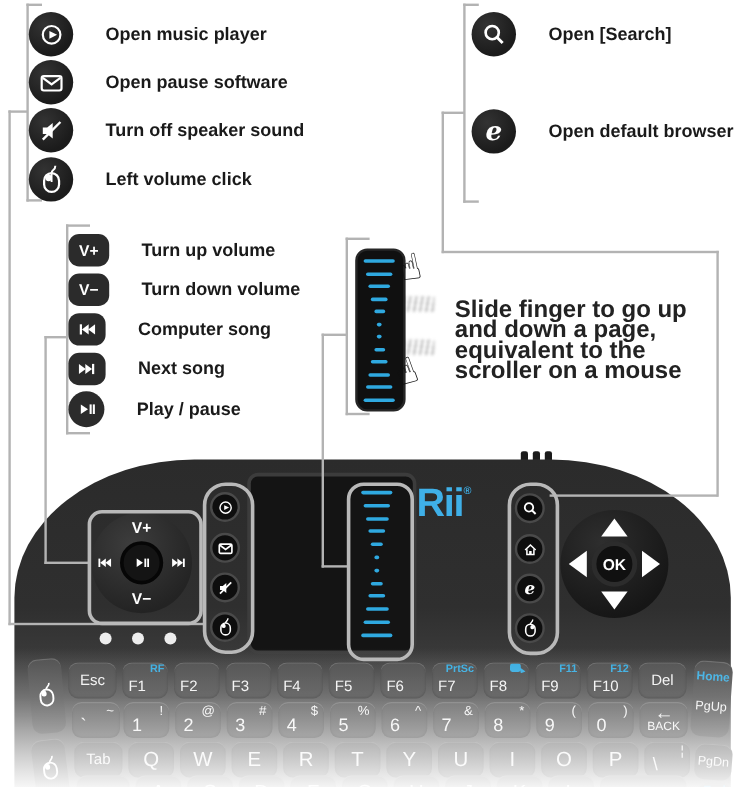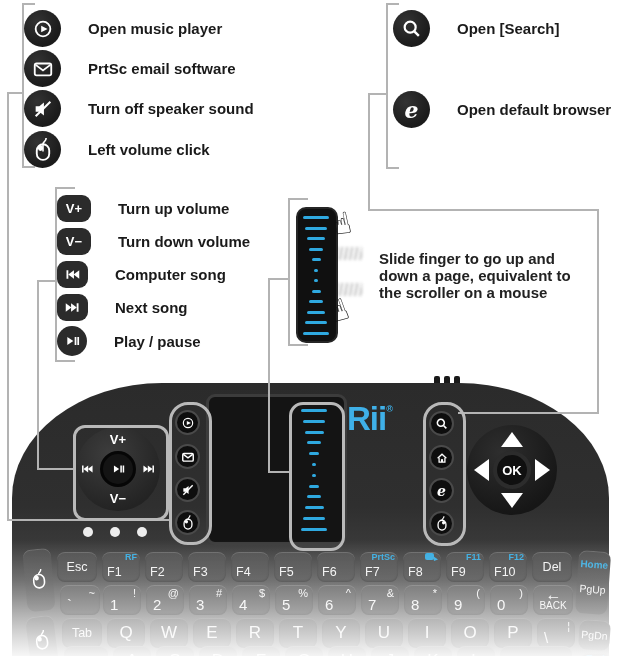--- a/index.html
+++ b/index.html
@@ -13,21 +13,21 @@
   .ann{position:absolute;display:flex;align-items:center;gap:27px;height:37px;z-index:50}
   .ic{width:37px;height:37px;border-radius:50%;flex:0 0 37px;
       background:radial-gradient(circle at 35% 30%,#333 0%,#1b1b1b 70%);
       display:flex;align-items:center;justify-content:center}
   .al{font-weight:bold;font-size:15px;color:#1a1a1a;white-space:nowrap}
   .mic{flex:0 0 34px;width:34px;height:27px;border-radius:9px;background:#2b2b2b;
        display:flex;align-items:center;justify-content:center;color:#fff;font-weight:bold;font-size:13px}
   .mic.round{flex:0 0 30px;width:30px;height:30px;border-radius:50%}
   .eglyph{font-family:"DejaVu Serif",serif;font-style:italic;font-weight:bold;color:#fff;font-size:22px;line-height:1}
   
-  #scrollnote{position:absolute;left:379px;top:250px;width:198px;font-weight:bold;font-size:15px;
+  #scrollnote{position:absolute;left:379px;top:250px;width:198px;font-weight:bold;font-size:20px;
               line-height:17px;color:#222;z-index:50}
   #scrollbar-graphic{position:absolute;left:296px;top:207px;width:38px;height:132px;border-radius:10px;
               background:#101010;border:2px solid #262626;z-index:45}
   .hand{position:absolute;font-size:30px;color:#111;z-index:46;line-height:1;font-family:"DejaVu Sans",sans-serif}
   .smudge{position:absolute;width:26px;height:13px;z-index:44;opacity:.55;filter:blur(1.5px);
           background:repeating-linear-gradient(100deg,#8a8a8a 0 2px,transparent 2px 5px)}
   
   #bumps{position:absolute;left:434px;top:376px;width:6px;height:10px;background:#1a1a1a;border-radius:2px;
          box-shadow:10px 0 #1a1a1a,20px 0 #1a1a1a;z-index:5}
   #kbody{position:absolute;left:12px;top:383px;width:597px;height:273px;z-index:10;
@@ -126,21 +126,21 @@
     </span>
     <span class="al">Open music player</span>
   </div>
   <div class="ann" style="left:24px;top:50px">
     <span class="ic">
       <svg width="22" height="22" viewBox="0 0 24 24">
           <rect x="3" y="6" width="18" height="13" rx="2" fill="none" stroke="#fff" stroke-width="2"></rect>
           <polyline points="4,7.5 12,13.5 20,7.5" fill="none" stroke="#fff" stroke-width="2"></polyline>
         </svg>
     </span>
-    <span class="al">PrtSc email software</span>
+    <span class="al">Open pause software</span>
   </div>
   <div class="ann" style="left:24px;top:90px">
     <span class="ic">
       <svg width="22" height="22" viewBox="0 0 24 24">
           <polygon points="4,9 8,9 13,5 13,19 8,15 4,15" fill="#fff"></polygon>
           <line x1="4" y1="20" x2="20" y2="4" stroke="#fff" stroke-width="2.2"></line>
         </svg>
     </span>
     <span class="al">Turn off speaker sound</span>
   </div>

